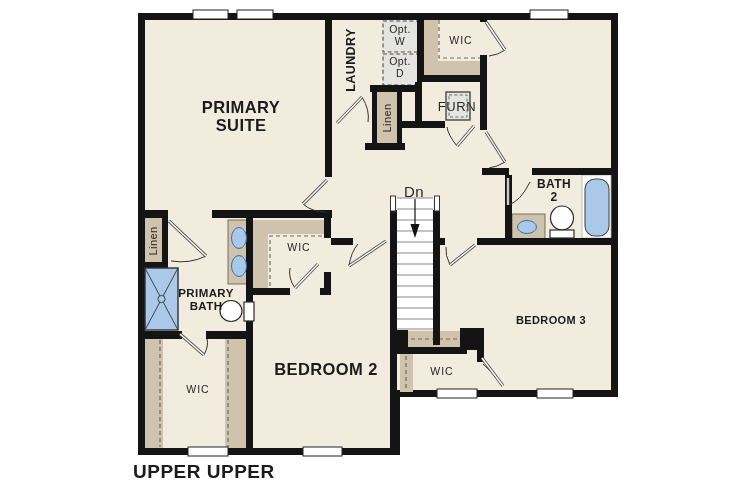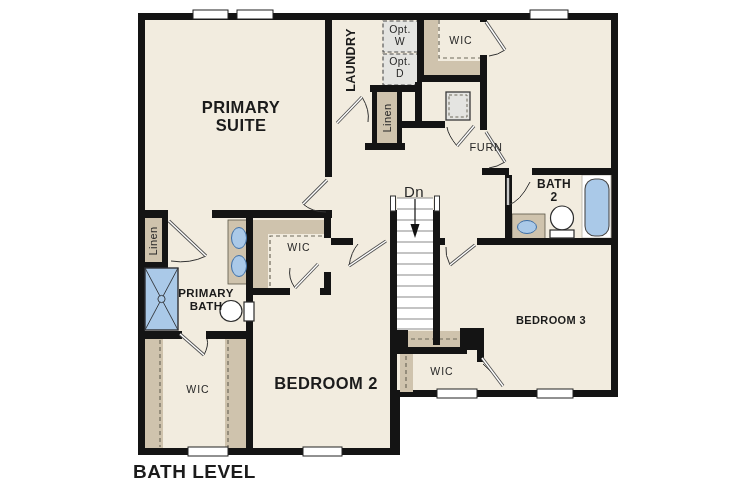--- a/index.html
+++ b/index.html
@@ -220,26 +220,26 @@
 
   <span class="lbl" style="left:241px;top:116px;font-size:16.5px;">PRIMARY
 SUITE</span>
   <span class="lbl v" style="left:351px;top:60px;font-size:12.5px;">LAUNDRY</span>
   <span class="lbl thin" style="left:400px;top:36px;font-size:10.5px;">Opt.
 W</span>
   <span class="lbl thin" style="left:400px;top:68px;font-size:10.5px;">Opt.
 D</span>
   <span class="lbl v thin" style="left:387px;top:118px;font-size:11px;">Linen</span>
   <span class="lbl thin" style="left:461px;top:41px;font-size:10.5px;letter-spacing:1px;">WIC</span>
-  <span class="lbl thin" style="left:486px;top:107px;font-size:11px;letter-spacing:.6px;margin-top:40px;">FURN</span>
+  <span class="lbl thin" style="left:457px;top:107px;font-size:13px;letter-spacing:.6px;">FURN</span>
   <span class="lbl" style="left:554px;top:191px;font-size:12px;">BATH
 2</span>
   <span class="lbl" style="left:551px;top:320px;font-size:11px;">BEDROOM 3</span>
   <span class="lbl thin" style="left:442px;top:372px;font-size:10.5px;letter-spacing:1px;">WIC</span>
-  <span class="lbl" style="left:326px;top:383px;font-size:16.5px;">BEDROOM 2</span>
+  <span class="lbl" style="left:326px;top:369px;font-size:16.5px;">BEDROOM 2</span>
   <span class="lbl thin" style="left:198px;top:390px;font-size:10.5px;letter-spacing:1px;">WIC</span>
   <span class="lbl" style="left:206px;top:300px;font-size:11.5px;">PRIMARY
 BATH</span>
   <span class="lbl v thin" style="left:153px;top:241px;font-size:11px;">Linen</span>
   <span class="lbl thin" style="left:299px;top:248px;font-size:10.5px;letter-spacing:1px;">WIC</span>
   <span class="lbl thin" style="left:414px;top:192px;font-size:15px;">Dn</span>
-  <span class="lbl left" style="left:133px;top:472px;font-size:19px;letter-spacing:.5px;">BATH LEVEL</span>
+  <span class="lbl left" style="left:133px;top:472px;font-size:19px;letter-spacing:.5px;">UPPER UPPER</span>
 </div>
 
 </body></html>

